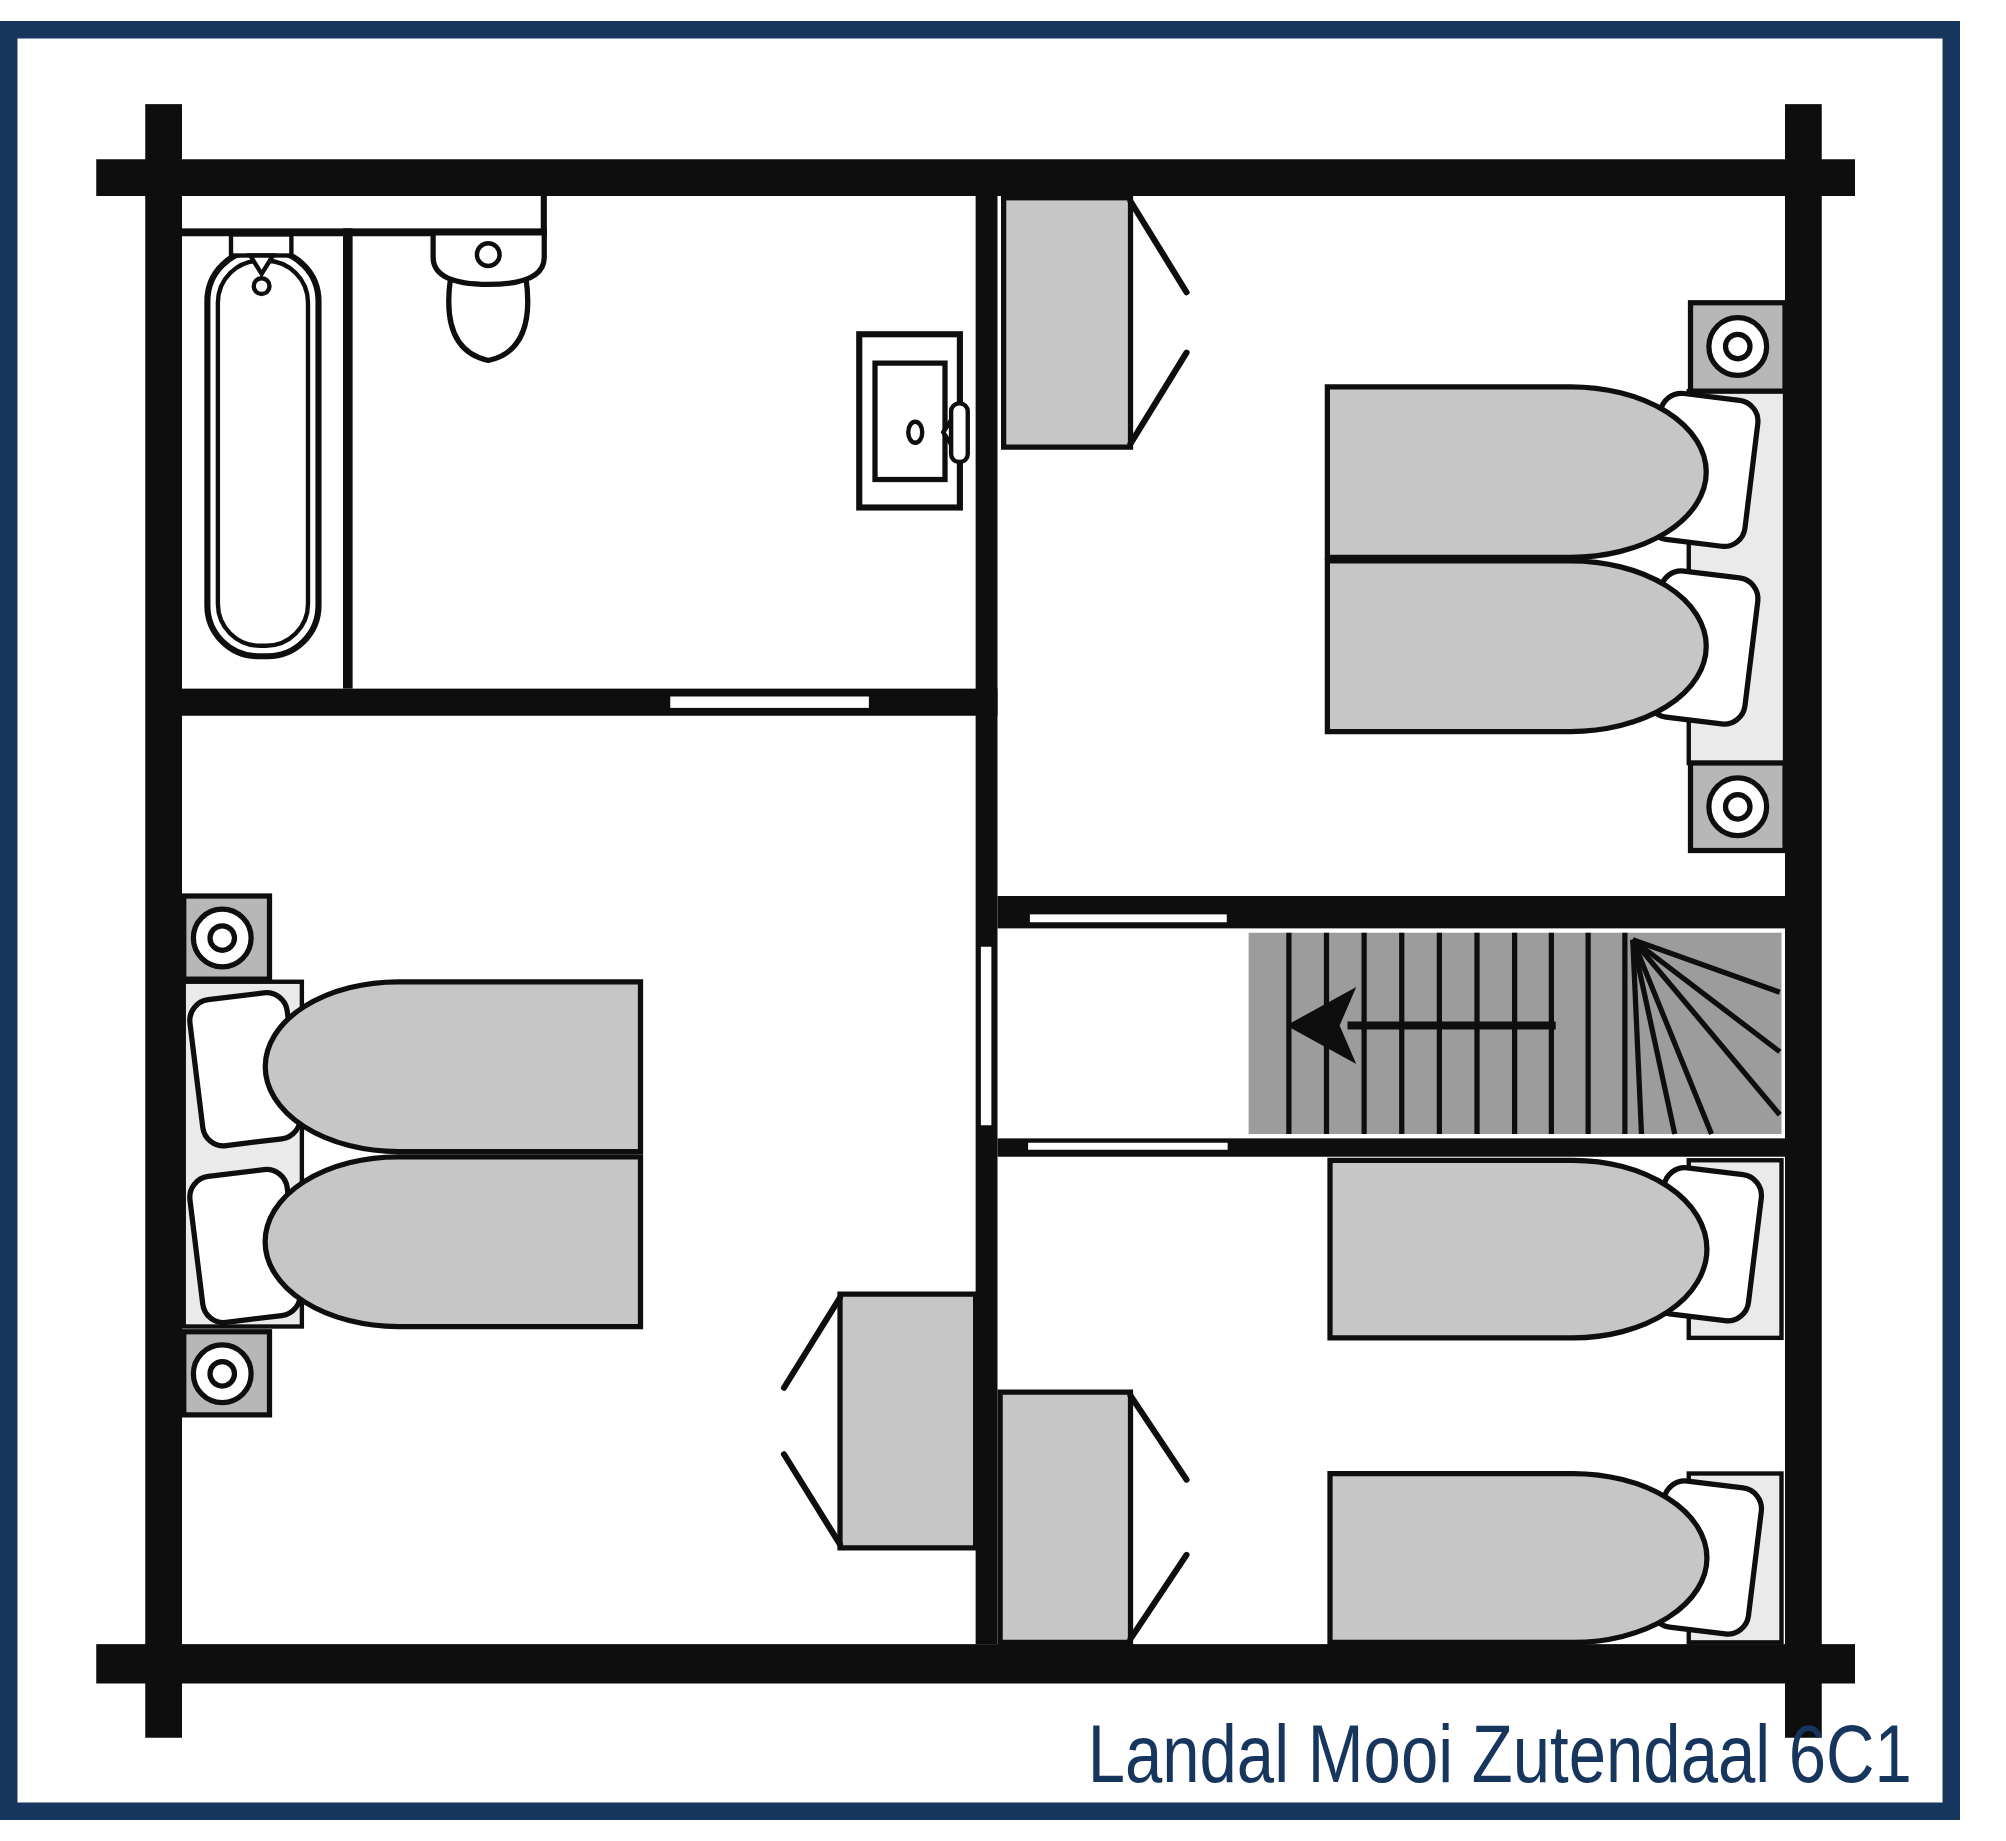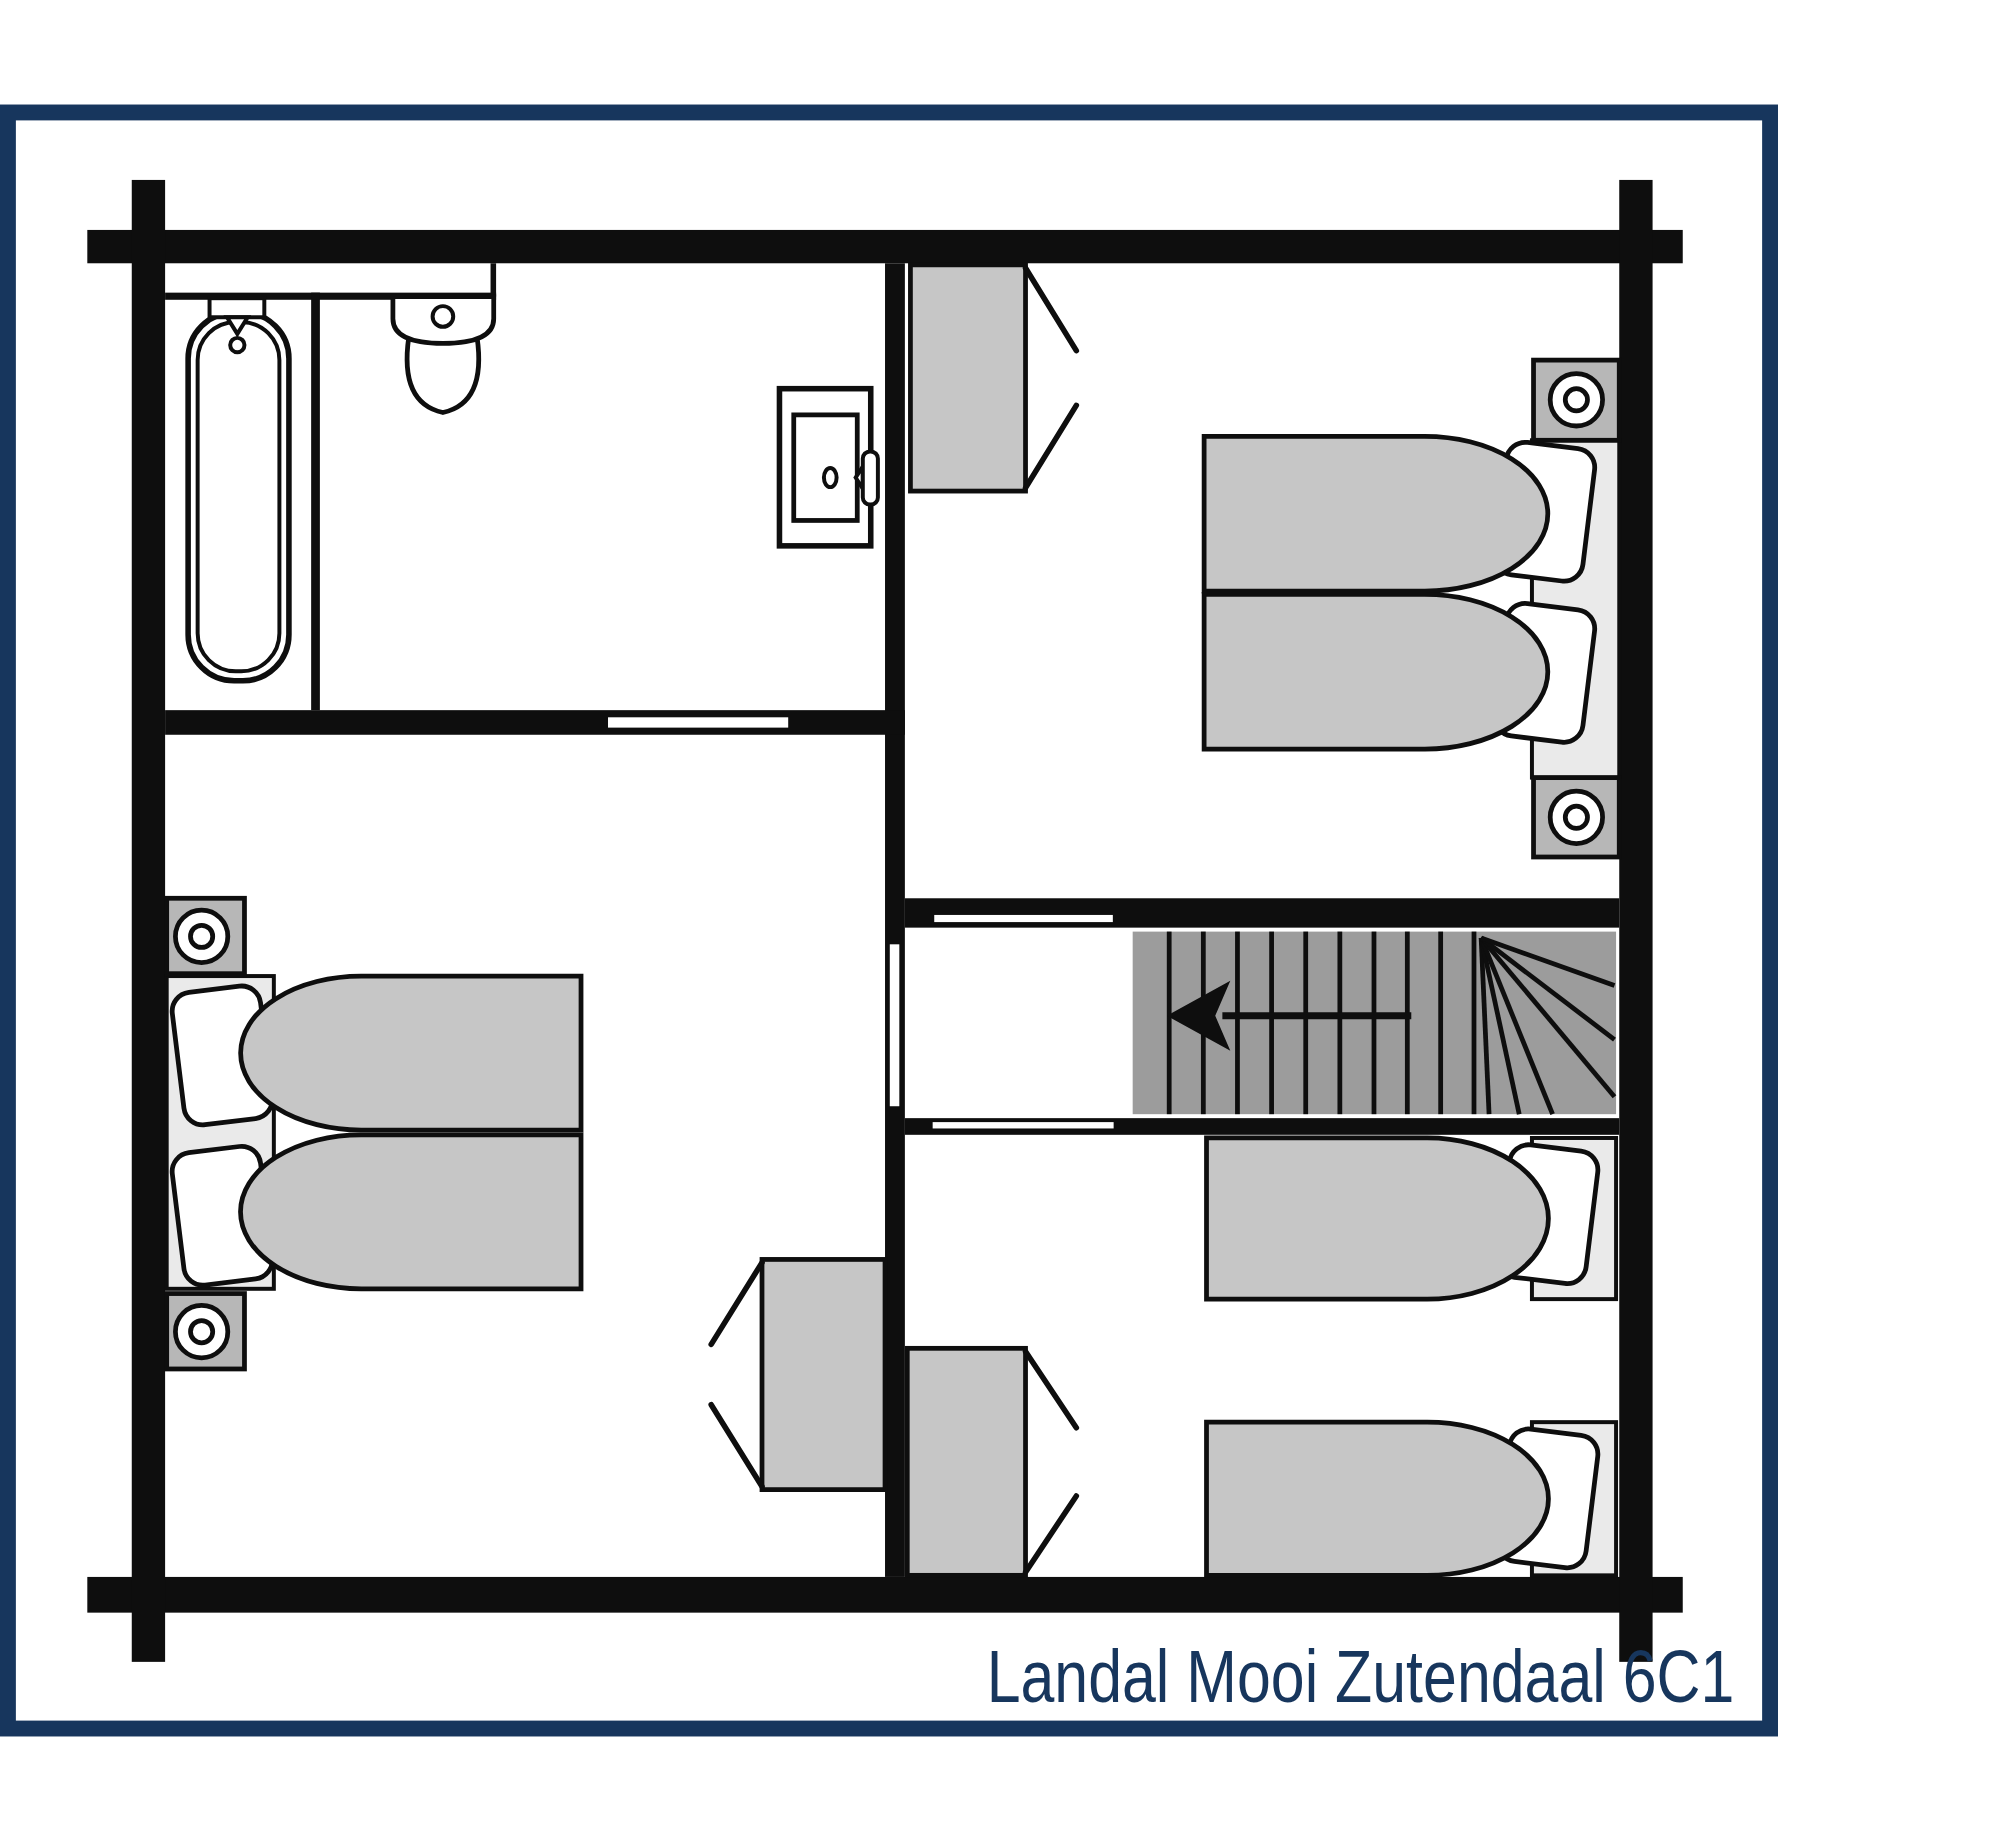--- a/index.html
+++ b/index.html
@@ -1,21 +1,21 @@
 <!DOCTYPE html>
 <html style="--navy: #17365d; --ink: #0e0e0e; --paper: #ffffff; --stairs: #9c9c9c; --furniture: #c6c6c6; --nightstand: #b7b7b7; --bed_base: #eaeaea;font-size:14.3px"><head>
 <meta charset="utf-8">
 <style>
   :root{
     --navy:#17365d; --ink:#0e0e0e; --paper:#ffffff;
     --stairs:#9c9c9c; --furniture:#c6c6c6; --nightstand:#b7b7b7; --bed_base:#eaeaea;
   }
   html,body{margin:0;padding:0;background:#fff;}
   body{font-family:"Liberation Sans","DejaVu Sans",sans-serif;}
-  .stage{position:relative;width:1778px;height:1841px;background:var(--paper);overflow:hidden;}
+  .stage{position:relative;width:1960px;height:1841px;background:var(--paper);overflow:hidden;}
   .stage svg{position:absolute;left:0;top:0;width:100%;height:100%;display:block;}
   .wall{fill:var(--ink);}
   .slit{fill:var(--paper);}
   .stairs{fill:var(--stairs);}
   .tread{fill:var(--ink);}
   .fan{stroke:var(--ink);stroke-width:6;fill:none;}
   .furn{fill:var(--furniture);stroke:var(--ink);stroke-width:6;}
   .stand{fill:var(--nightstand);stroke:var(--ink);stroke-width:6;}
   .base{fill:var(--bed_base);stroke:var(--ink);stroke-width:5;}
   .fix{fill:var(--paper);stroke:var(--ink);}

